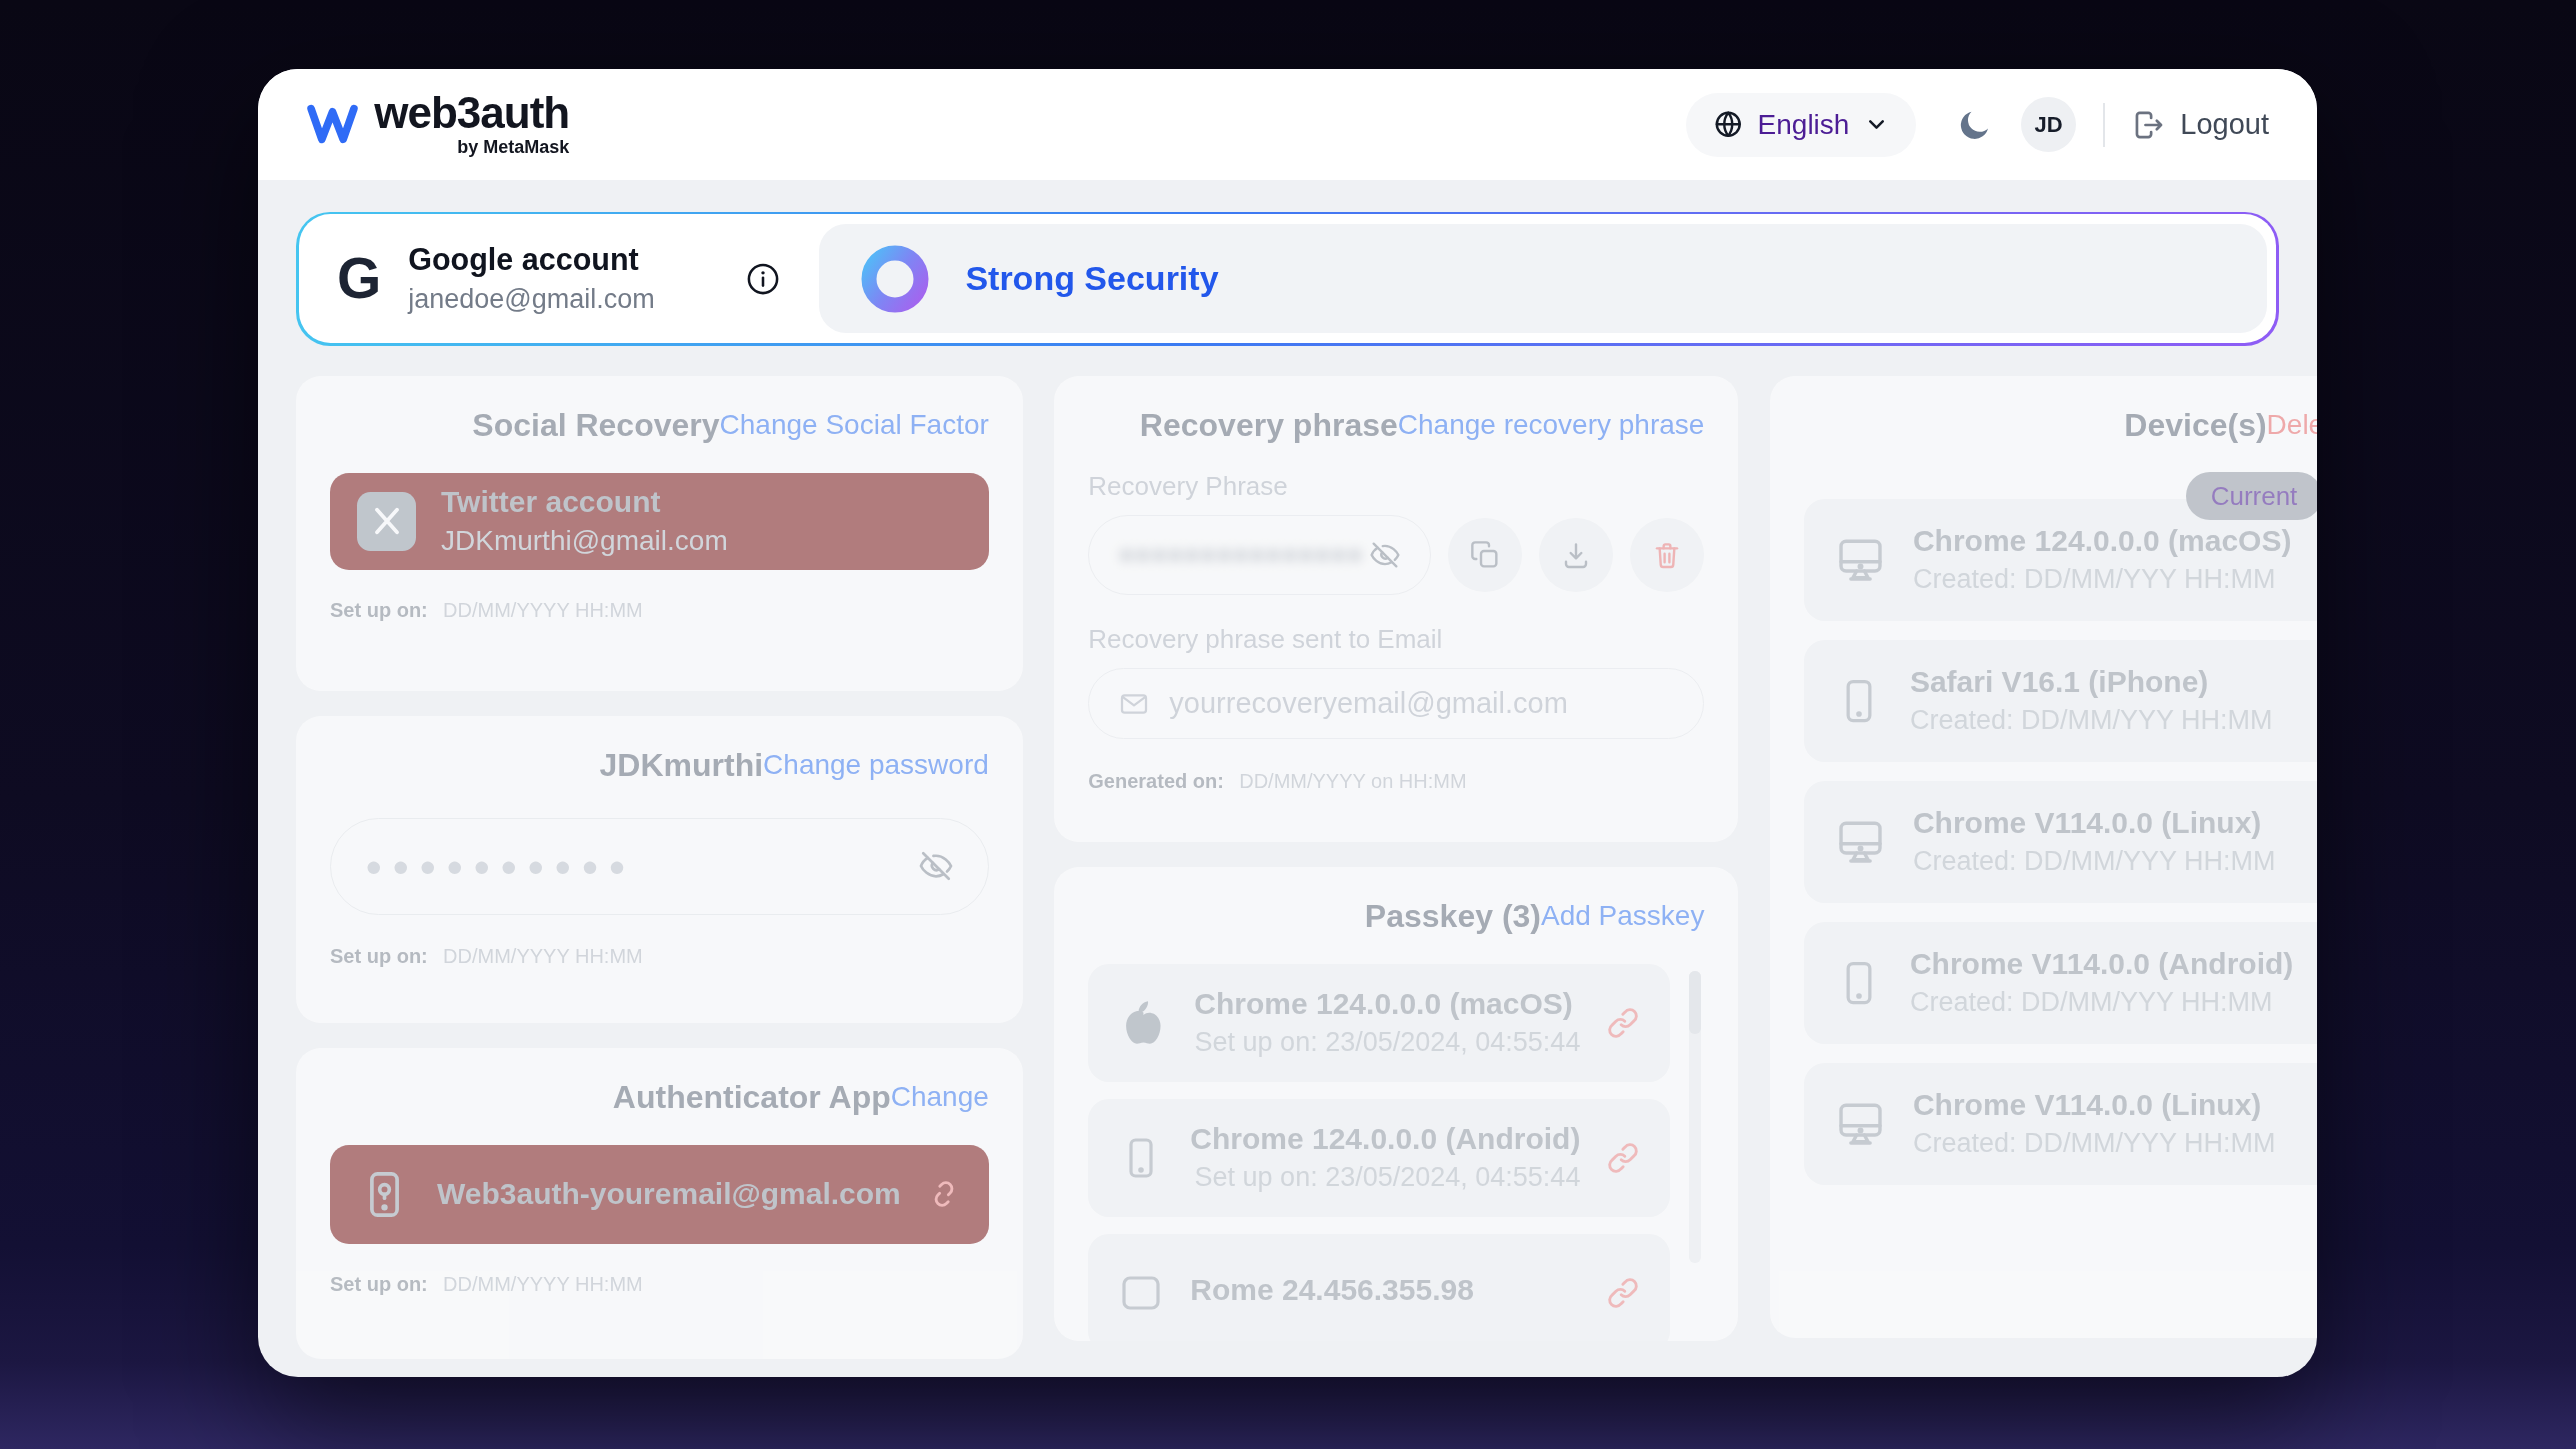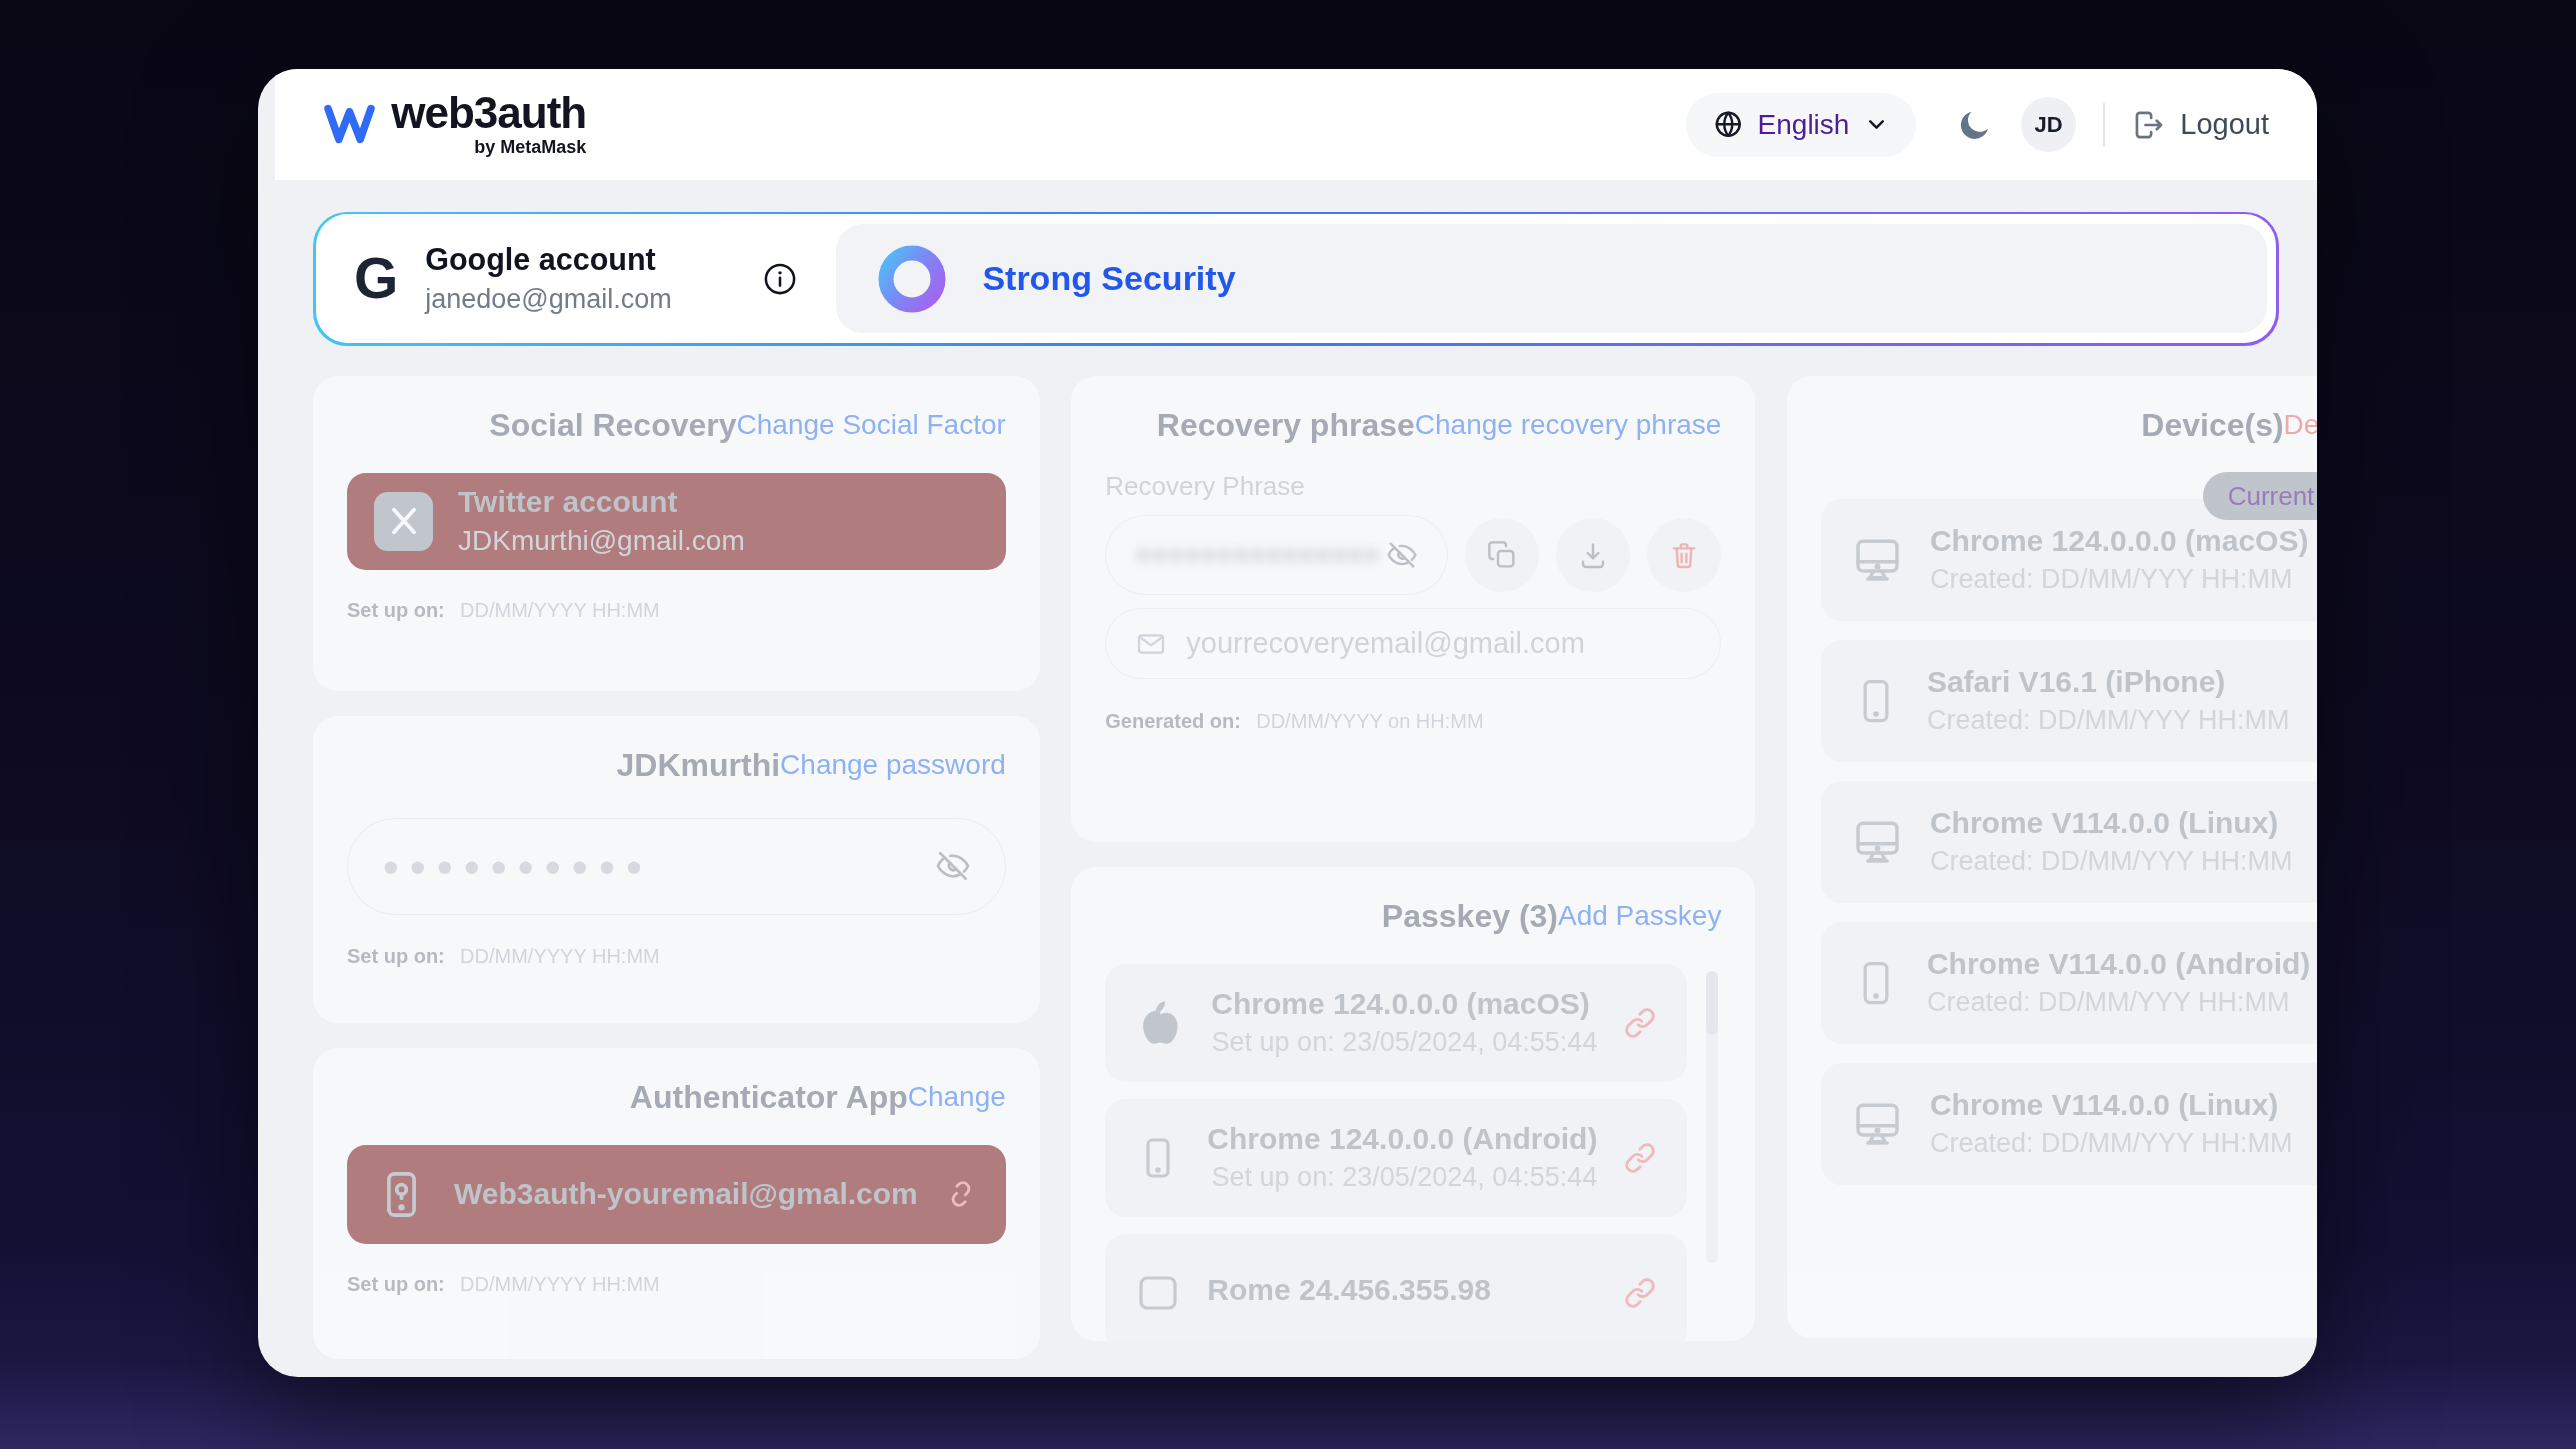--- a/index.html
+++ b/index.html
@@ -6,21 +6,21 @@
   html,body { width:2576px; height:1449px; overflow:hidden; }
   body {
     font-family:"Liberation Sans","DejaVu Sans",sans-serif;
     background:linear-gradient(180deg,#090714 0%,#0e0b22 55%,#131034 86%,#1c1742 94%,#2e2761 100%);
     position:relative;
   }
   .main-card {
     position:absolute; left:258px; top:69px; width:2059px; height:1308px;
     border-radius:40px; background:#eff1f4; overflow:hidden;
     box-shadow:0 38px 114px rgba(0,0,0,.55);
-    display:flex; flex-direction:column;padding-left:17px;
+    display:flex; flex-direction:column;
   }
   
   .topbar { height:111px; background:#ffffff; display:flex; align-items:center; padding:0 48px; flex-shrink:0; }
   .logo-wrap { display:flex; align-items:center; gap:15.3px; }
   .logo-text { display:flex; flex-direction:column; }
   .brand { font-size:44px; font-weight:700; color:#12151f; letter-spacing:-1px; line-height:1; }
   .byline { font-size:18px; font-weight:700; color:#12151f; text-align:right; margin-top:1.9px; }
   .topbar-right { margin-left:auto; display:flex; align-items:center; gap:27px; }
   .lang-pill { display:flex; align-items:center; gap:14.3px; background:#f6f7f9; border-radius:953px; padding:16px 27px; font-size:28px; color:#4c1d95; font-weight:500; cursor:pointer; }
   .icon { display:inline-flex; align-items:center; justify-content:center; }
@@ -296,20 +296,21 @@
               <span class="icon">
                 <svg width="32" height="32" viewBox="0 0 24 24" fill="none" stroke="currentColor" stroke-width="1.8" stroke-linecap="round" stroke-linejoin="round">
                   <path d="M4.5 7h15"></path>
                     <path d="M9.5 7V5.2c0-.7.5-1.2 1.2-1.2h2.6c.7 0 1.2.5 1.2 1.2V7"></path>
                     <path d="M6.5 7l.8 12.2c.06.95.8 1.8 1.75 1.8h5.9c.95 0 1.7-.85 1.75-1.8L17.5 7"></path>
                     <path d="M10.2 11v6.5M13.8 11v6.5"></path>
                 </svg>
               </span>
             </span>
           </div>
+          <div class="fld-label" style="margin-top:29px;">Recovery phrase sent to Email</div>
           <div class="email-input">
             <span class="icon">
               <svg width="32" height="32" viewBox="0 0 24 24" fill="none" stroke="currentColor" stroke-width="1.7" stroke-linecap="round" stroke-linejoin="round">
                 <rect x="3" y="5.5" width="18" height="13" rx="2"></rect>
                   <path d="M4.2 7.2l7.8 5.8 7.8-5.8"></path>
               </svg>
             </span>
             <span>yourrecoveryemail@gmail.com</span>
           </div>
           <div class="setup-row gen-row">

